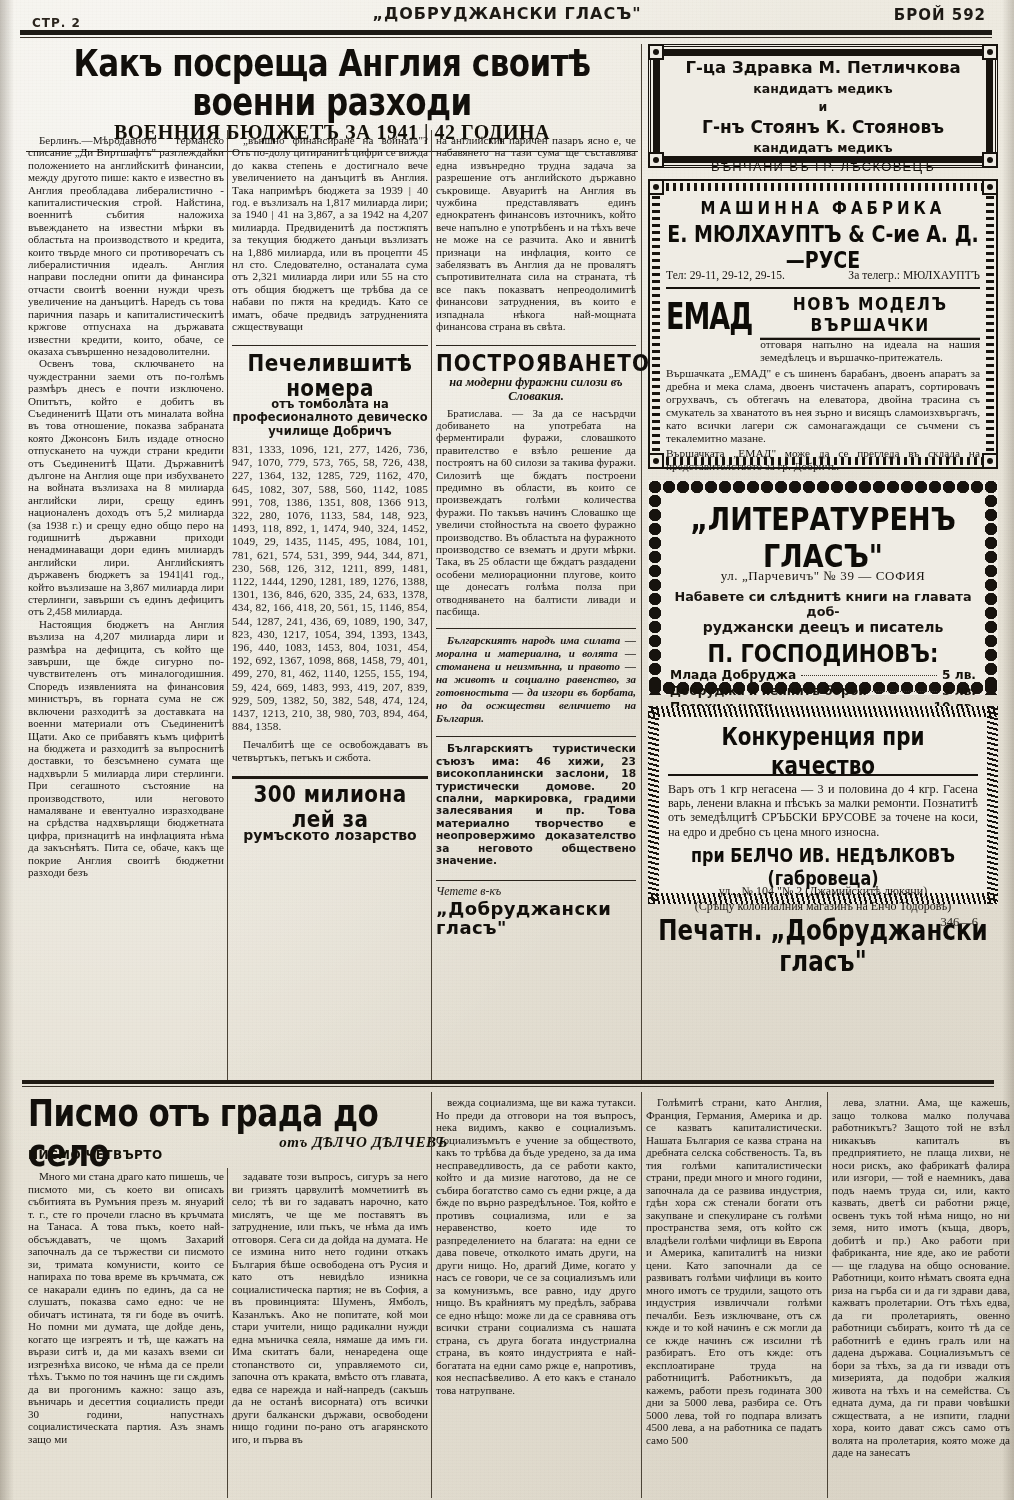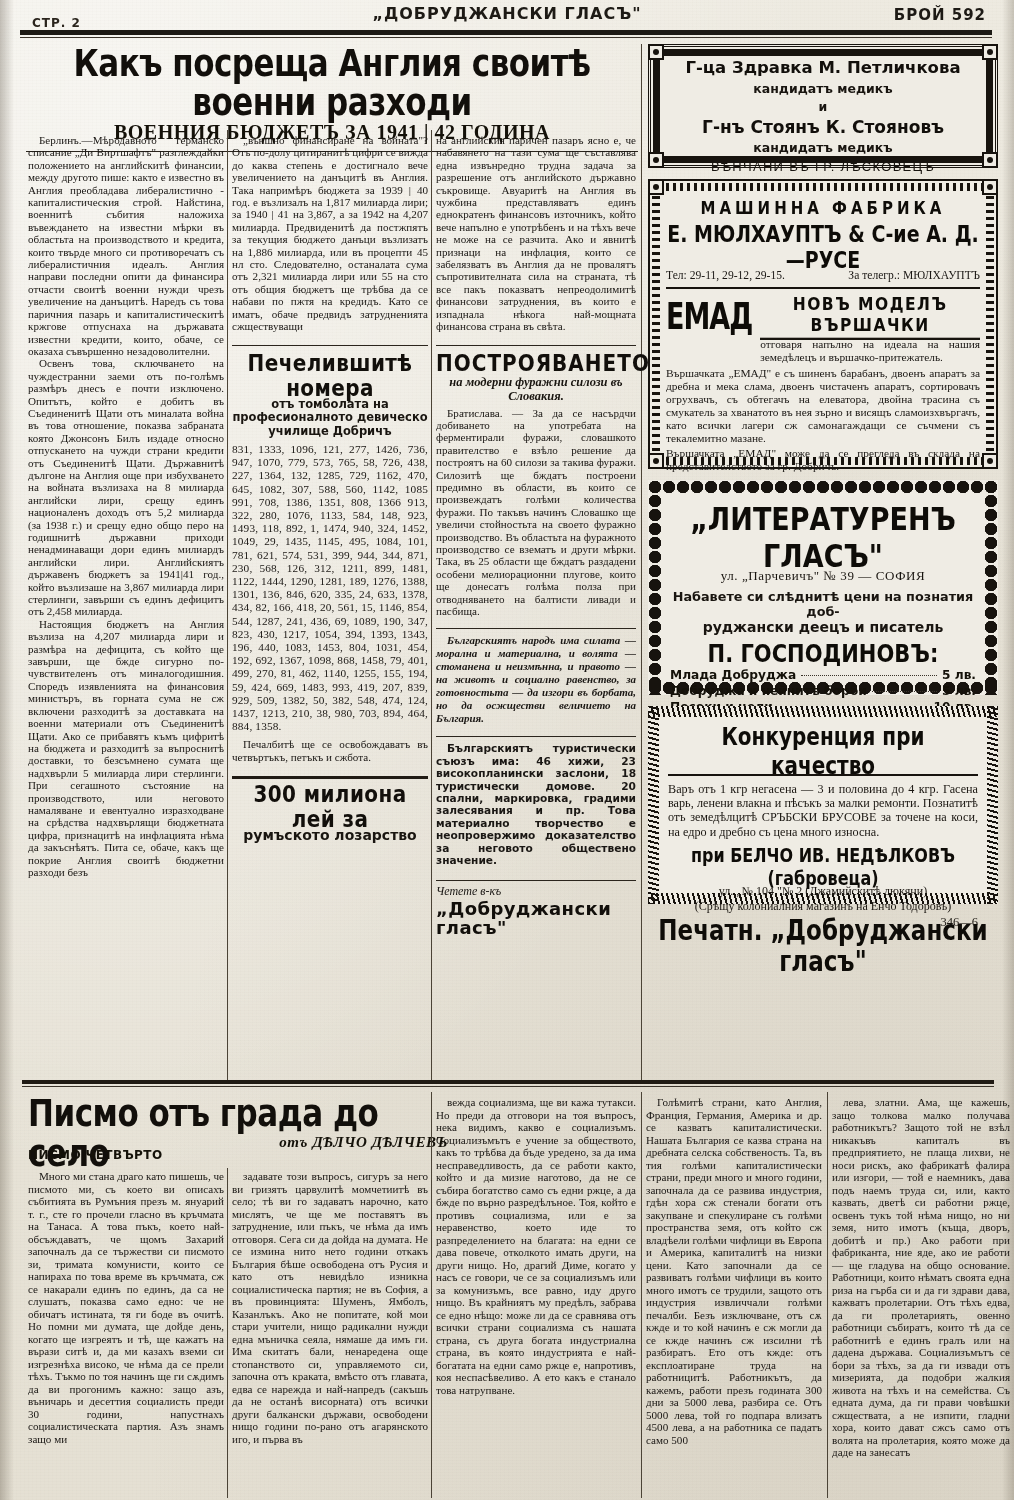--- a/index.html
+++ b/index.html
@@ -285,21 +285,21 @@
 
       <div class="ad" style="height:215px;">
         <div class="bd" style="background:#efece4;"></div>
         <div class="waveT"></div>
         <div class="waveB"></div>
         <div class="waveL"></div>
         <div class="waveR"></div>
         <div class="adInner" style="padding:20px 22px 14px;position:relative;">
           <div class="bigHead" style="font-size:27px;letter-spacing:0px;">„ЛИТЕРАТУРЕНЪ ГЛАСЪ"</div>
           <div class="adSerif" style="text-align:center;font-size:13px;margin-top:6px;letter-spacing:.6px;">ул. „Парчевичъ" № 39 — СОФИЯ</div>
-          <div class="adLine" style="font-size:12.8px;font-weight:700;margin-top:5px;">Набавете си слѣднитѣ цени на познатия доб-</div>
+          <div class="adLine" style="font-size:12.8px;font-weight:700;margin-top:5px;">Набавете си слѣднитѣ книги на главата доб-</div>
           <div class="adLine" style="font-size:14px;font-weight:700;">руджански деецъ и писатель</div>
           <div class="bigHead" style="font-size:21px;margin-top:4px;">П. ГОСПОДИНОВЪ:</div>
           <div class="litList">
             <div class="litRow">
               <span class="litName">Млада Добруджа</span>
               <span class="litDots"></span>
               <span class="litPrice">5 лв.</span>
             </div>
             <div class="litRow">
               <span class="litName">Добруджа и нейнитѣ борби</span>

